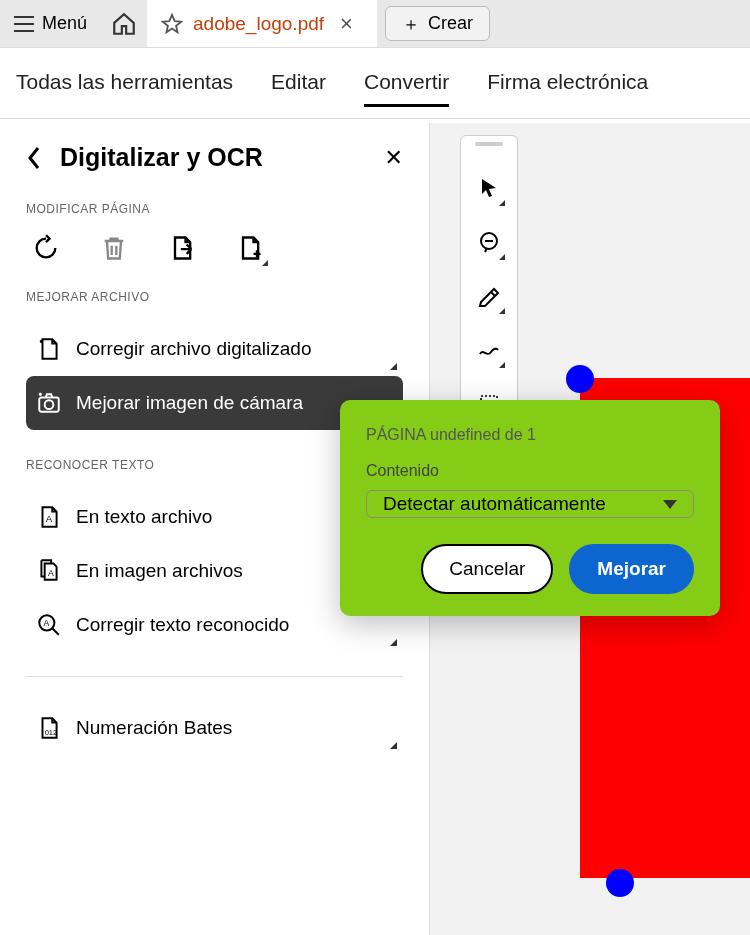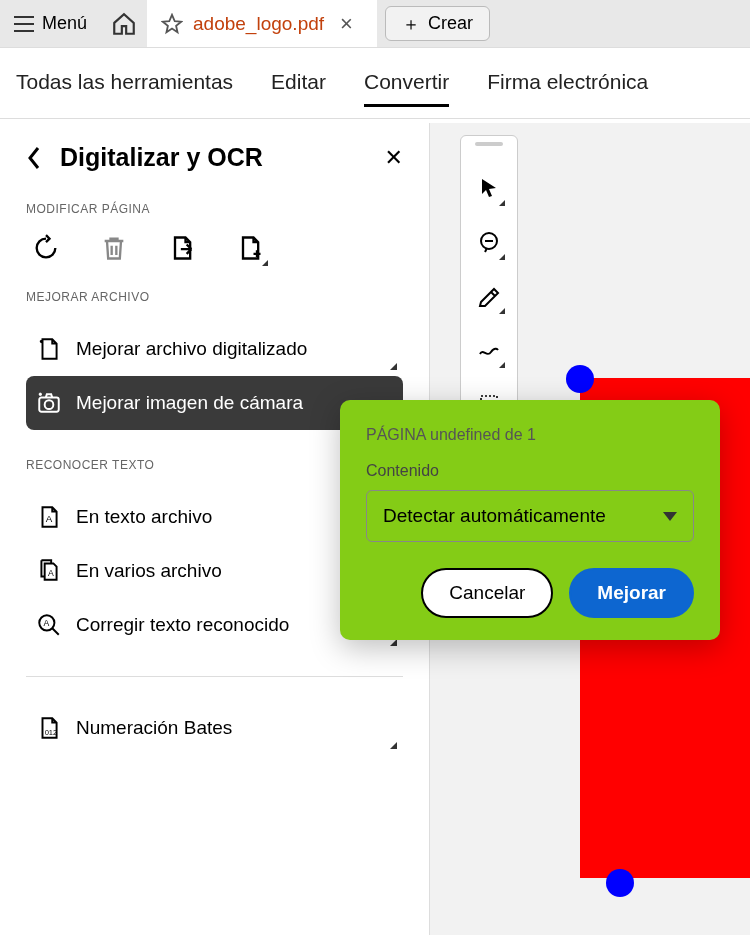--- a/index.html
+++ b/index.html
@@ -54,21 +54,21 @@
   .vtoolbar .vbtn { position:relative; cursor:pointer; padding:4px 0; }
   .vtoolbar .vbtn .corner { position:absolute; right:-4px; bottom:-2px; width:0; height:0; border-left:6px solid transparent; border-bottom:6px solid #333; }
 
   .redshape { position:absolute; right:0; top:255px; width:170px; height:500px; background:#ff0000; }
   .bluecircle { width:28px; height:28px; background:#0000ff; border-radius:50%; position:absolute; }
 
   
   .dialog { position:absolute; left:340px; top:400px; width:380px; background:#84cc16; border-radius:10px; box-shadow:0 8px 30px rgba(0,0,0,.25); padding:26px 26px 22px 26px; z-index:10; }
   .dialog .dlg-page { font-size:16px; color:#555; margin-bottom:18px; }
   .dialog .dlg-label { font-size:16px; color:#444; margin-bottom:10px; }
-  .dialog .select { border:1px solid #888; border-radius:6px; padding:14px 16px; font-size:19px; display:flex; justify-content:space-between; align-items:center; cursor:pointer; margin-bottom:26px; }
+  .dialog .select { border:1px solid #888; border-radius:6px; padding:2px 16px; font-size:19px; display:flex; justify-content:space-between; align-items:center; cursor:pointer; margin-bottom:26px; }
   .chev-down { width:0; height:0; border-left:7px solid transparent; border-right:7px solid transparent; border-top:9px solid #333; }
   .dialog .dlg-actions { display:flex; justify-content:flex-end; gap:16px; }
   .btn { border-radius:999px; padding:12px 26px; font-size:19px; cursor:pointer; }
   .btn-outline { background:#fff; border:2px solid #000; color:#000; }
   .btn-primary { background:#0d66d0; border:2px solid #0d66d0; color:#fff; font-weight:600; }
 
   svg { display:block; }
 </style>
 </head>
 <body>
@@ -152,21 +152,21 @@
 
     <div class="section-label">MEJORAR ARCHIVO</div>
 
     <div class="item">
       <span>
         <svg width="26" height="26" viewBox="0 0 24 24" fill="none" stroke="#000" stroke-width="1.8">
             <path d="M6 3 H15 L19 7 V21 H6 Z M15 3 V7 H19"></path>
             <path d="M4 4 L6 6 M6 4 L4 6"></path>
           </svg>
       </span>
-      <span>Mejorar archivo digitalizado</span>
+      <span>Corregir archivo digitalizado</span>
       <span class="corner"></span>
     </div>
 
     <div class="item dark">
       <span>
         <svg width="26" height="26" viewBox="0 0 24 24" fill="none" stroke="#fff" stroke-width="1.8">
             <rect x="3" y="7" width="18" height="13" rx="2"></rect>
             <circle cx="12" cy="13.5" r="4"></circle>
             <path d="M9 7 L10 4 H14 L15 7"></path>
             <path d="M3 3 L5 5 M5 3 L3 5"></path>
@@ -191,21 +191,21 @@
 
     <div class="item">
       <span>
         <svg width="26" height="26" viewBox="0 0 24 24" fill="none" stroke="#000" stroke-width="1.8">
             <path d="M8 5 H16 L19 8 V20 H8 Z"></path>
             <path d="M5 2 H14 V5"></path>
             <path d="M5 2 V17 H8"></path>
             <text x="11" y="17" font-size="8" fill="#000" stroke="none">A</text>
           </svg>
       </span>
-      <span>En varios archivo</span>
+      <span>En imagen archivos</span>
     </div>
 
     <div class="item">
       <span>
         <svg width="26" height="26" viewBox="0 0 24 24" fill="none" stroke="#000" stroke-width="1.8">
             <circle cx="10" cy="10" r="7"></circle>
             <path d="M15 15 L21 21"></path>
             <text x="7" y="13" font-size="8" fill="#000" stroke="none">A</text>
           </svg>
       </span>

